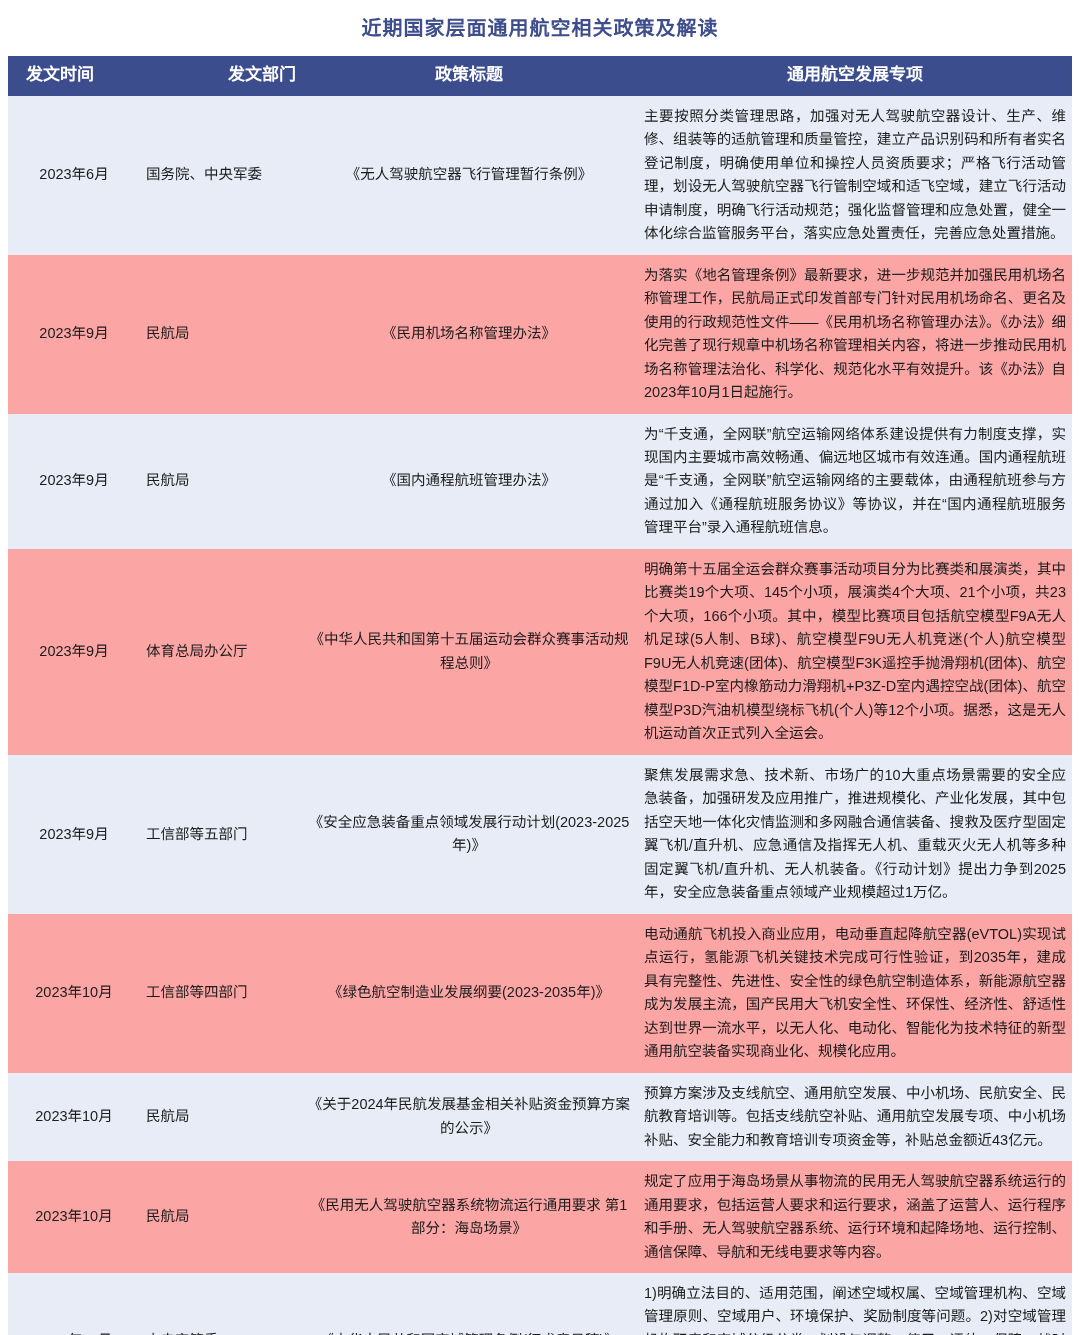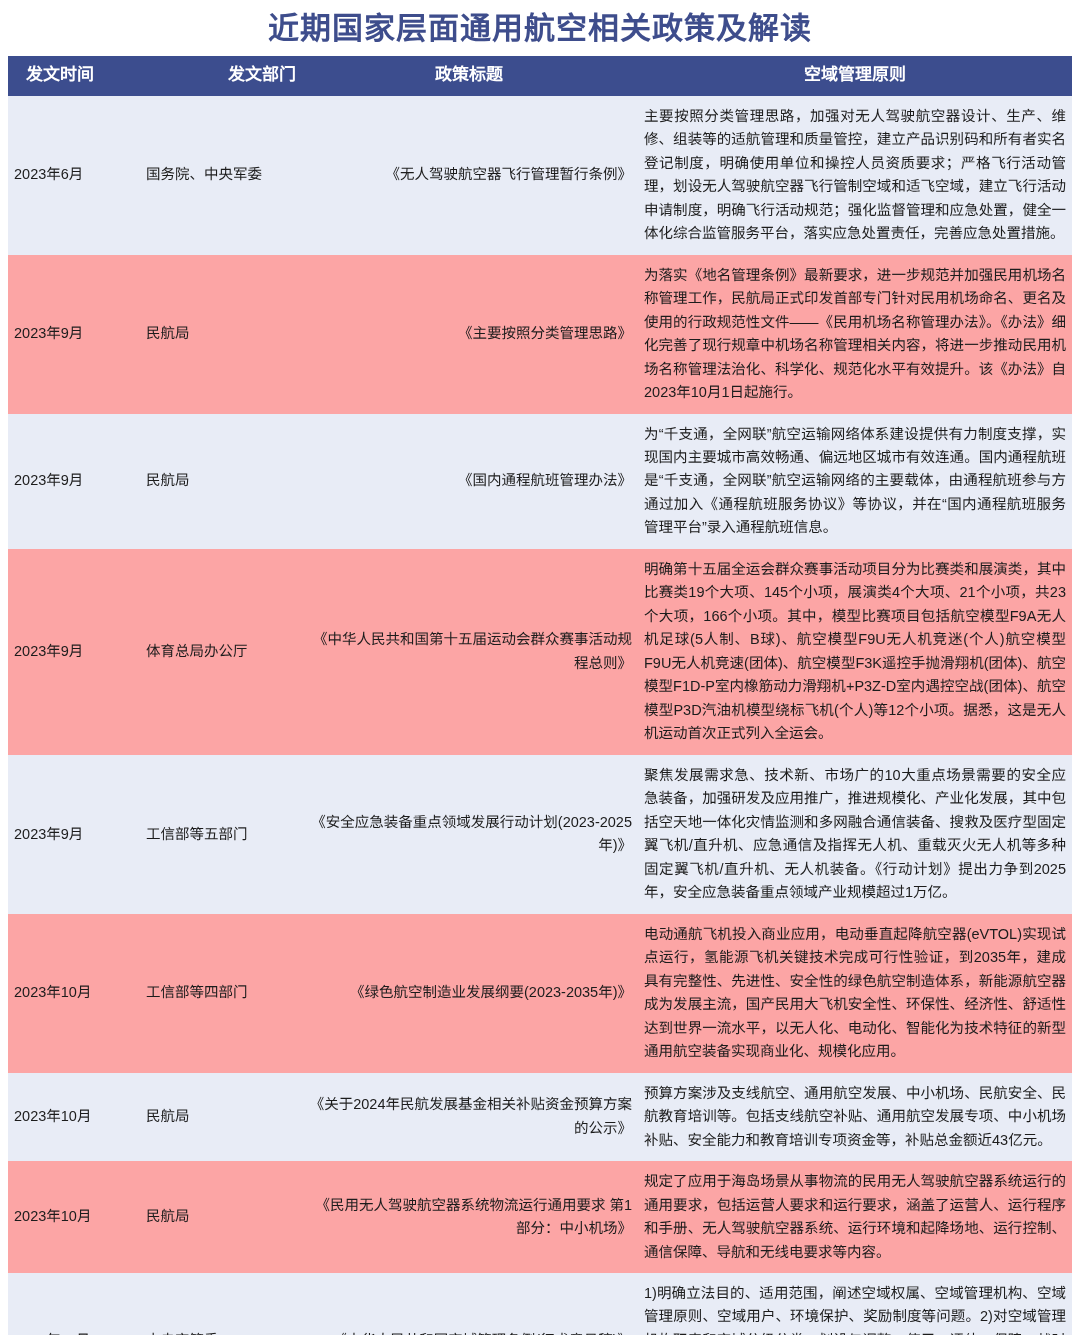--- a/index.html
+++ b/index.html
@@ -24,21 +24,21 @@
   }
 
   
   .title-bar {
     height: 56px;
     display: flex;
     align-items: center;
     justify-content: center;
   }
   .doc-title {
-    font-size: 31px;
+    font-size: 20px;
     font-weight: bold;
     color: #3e4d8c;
     letter-spacing: 1px;
     line-height: 1;
     white-space: nowrap;
   }
 
   
   table.policy-table {
     border-collapse: collapse;
@@ -70,27 +70,28 @@
     padding: 9px 6px;
   }
   tbody tr.data-row.alt > td {
     background: #e8ecf6;
   }
   tbody tr.data-row.plain > td {
     background: #fca5a5;
   }
 
   td.cell-date {
+    text-align: center;
     white-space: nowrap;
     margin-left: 7px;
   }
   td.cell-dept {
   }
   td.cell-policy {
-    text-align: right;
+    text-align: center;
     padding-left: 8px;
     padding-right: 8px;
   }
   td.cell-desc {
     text-align: justify;
     text-justify: inter-ideograph;
     padding-left: 12px;
     padding-right: 12px;
     line-height: 1.72;
     margin-top: 31px;
@@ -116,36 +117,36 @@
       <col class="c-date">
       <col class="c-dept">
       <col class="c-policy">
       <col class="c-desc">
     </colgroup>
     <thead>
       <tr class="head-row">
         <th class="col-head date-head">发文时间</th>
         <th class="col-head dept-head">发文部门</th>
         <th class="col-head policy-head">政策标题</th>
-        <th class="col-head desc-head">空域管理原则</th>
+        <th class="col-head desc-head">通用航空发展专项</th>
       </tr>
     </thead>
     <tbody>
 
       <tr class="data-row alt">
         <td class="cell-date">2023年6月</td>
         <td class="cell-dept">国务院、中央军委</td>
         <td class="cell-policy">《无人驾驶航空器飞行管理暂行条例》</td>
         <td class="cell-desc">主要按照分类管理思路，加强对无人驾驶航空器设计、生产、维修、组装等的适航管理和质量管控，建立产品识别码和所有者实名登记制度，明确使用单位和操控人员资质要求；严格飞行活动管理，划设无人驾驶航空器飞行管制空域和适飞空域，建立飞行活动申请制度，明确飞行活动规范；强化监督管理和应急处置，健全一体化综合监管服务平台，落实应急处置责任，完善应急处置措施。</td>
       </tr>
 
       <tr class="data-row plain">
         <td class="cell-date">2023年9月</td>
         <td class="cell-dept">民航局</td>
-        <td class="cell-policy">《主要按照分类管理思路》</td>
+        <td class="cell-policy">《民用机场名称管理办法》</td>
         <td class="cell-desc">为落实《地名管理条例》最新要求，进一步规范并加强民用机场名称管理工作，民航局正式印发首部专门针对民用机场命名、更名及使用的行政规范性文件——《民用机场名称管理办法》。《办法》细化完善了现行规章中机场名称管理相关内容，将进一步推动民用机场名称管理法治化、科学化、规范化水平有效提升。该《办法》自2023年10月1日起施行。</td>
       </tr>
 
       <tr class="data-row alt">
         <td class="cell-date">2023年9月</td>
         <td class="cell-dept">民航局</td>
         <td class="cell-policy">《国内通程航班管理办法》</td>
         <td class="cell-desc">为“千支通，全网联”航空运输网络体系建设提供有力制度支撑，实现国内主要城市高效畅通、偏远地区城市有效连通。国内通程航班是“千支通，全网联”航空运输网络的主要载体，由通程航班参与方通过加入《通程航班服务协议》等协议，并在“国内通程航班服务管理平台”录入通程航班信息。</td>
       </tr>
 
@@ -173,21 +174,21 @@
       <tr class="data-row alt">
         <td class="cell-date">2023年10月</td>
         <td class="cell-dept">民航局</td>
         <td class="cell-policy">《关于2024年民航发展基金相关补贴资金预算方案的公示》</td>
         <td class="cell-desc">预算方案涉及支线航空、通用航空发展、中小机场、民航安全、民航教育培训等。包括支线航空补贴、通用航空发展专项、中小机场补贴、安全能力和教育培训专项资金等，补贴总金额近43亿元。</td>
       </tr>
 
       <tr class="data-row plain">
         <td class="cell-date">2023年10月</td>
         <td class="cell-dept">民航局</td>
-        <td class="cell-policy">《民用无人驾驶航空器系统物流运行通用要求 第1部分：中小机场》</td>
+        <td class="cell-policy">《民用无人驾驶航空器系统物流运行通用要求 第1部分：海岛场景》</td>
         <td class="cell-desc">规定了应用于海岛场景从事物流的民用无人驾驶航空器系统运行的通用要求，包括运营人要求和运行要求，涵盖了运营人、运行程序和手册、无人驾驶航空器系统、运行环境和起降场地、运行控制、通信保障、导航和无线电要求等内容。</td>
       </tr>
 
       <tr class="data-row alt">
         <td class="cell-date">2023年11月</td>
         <td class="cell-dept">中央空管委</td>
         <td class="cell-policy">《中华人民共和国空域管理条例(征求意见稿)》</td>
         <td class="cell-desc">1)明确立法目的、适用范围，阐述空域权属、空域管理机构、空域管理原则、空域用户、环境保护、奖励制度等问题。2)对空域管理机构职责和空域分级分类、划设与调整、使用、评估、保障、战时和平时特殊情况下的空域管理和监督检查等作出规定。3)明确法律责任和处理措施，以及《条例》适用的特殊规定和有关概念解释。</td>
       </tr>
 

